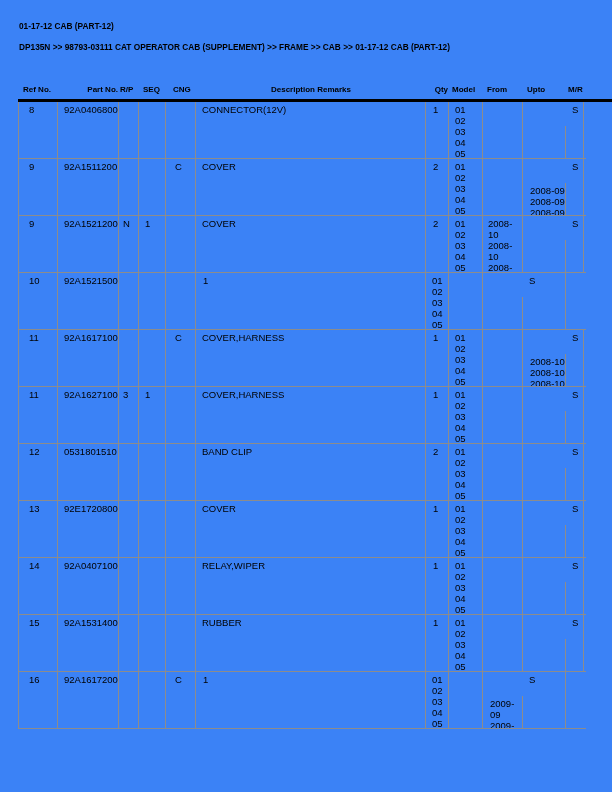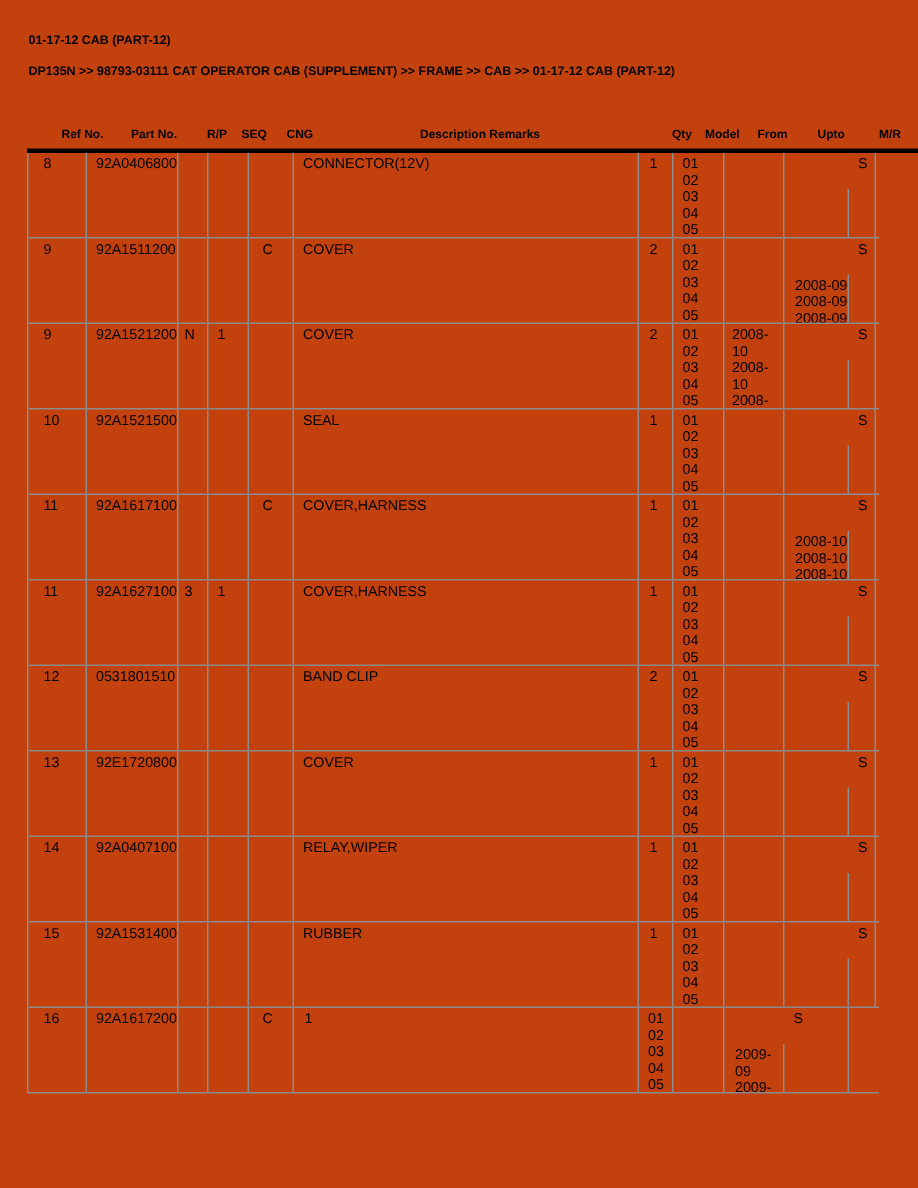--- a/index.html
+++ b/index.html
@@ -1,21 +1,21 @@
 <!DOCTYPE html>
 <html><head>
 <meta charset="utf-8">
 <style>
   html, body { margin: 0; padding: 0; }
   body { background: #ffffff; }
   .page {
     position: relative;
     width: 612px;
     height: 792px;
-    background: #c2410c;
+    background: #3b82f6;
     font-family: "Liberation Sans", sans-serif;
     color: #000000;
     overflow: hidden;
   }
   .doc-title {
     position: absolute;
     left: 19px;
     top: 21px;
     font-size: 8.3px;
     font-weight: bold;
@@ -37,21 +37,21 @@
   }
   .thead {
     position: absolute;
     left: 18px;
     top: 85px;
     width: 565px;
     font-size: 8px;
     font-weight: bold;
     line-height: 10px;
   }
-  .thead .hcell { white-space: nowrap; box-sizing: border-box; margin-left: 18px; }
+  .thead .hcell { white-space: nowrap; box-sizing: border-box; }
   .h-ref   { padding-left: 5px; }
   .h-part  { padding-left: 5px; text-align: right; }
   .h-rp    { padding-left: 2px; }
   .h-seq   { padding-left: 5px; }
   .h-cng   { padding-left: 8px; }
   .h-desc  { padding-left: 2px; text-align: center; }
   .h-qty   { padding-left: 5px; text-align: right; }
   .h-model { padding-left: 4px; }
   .h-from  { padding-left: 5px; }
   .h-upto  { padding-left: 5px; }
@@ -185,21 +185,20 @@
     <div class="tcell c-upto"></div>
     <div class="tcell c-mr">S</div>
   </div>
 
   <div class="trow grid-cols">
     <div class="tcell c-ref">10</div>
     <div class="tcell c-part">92A1521500</div>
     <div class="tcell c-rp"></div>
     <div class="tcell c-seq"></div>
     <div class="tcell c-cng"></div>
-    <div class="tcell c-desc">SEAL</div>
     <div class="tcell c-qty">1</div>
     <div class="tcell c-model">01
 02
 03
 04
 05</div>
     <div class="tcell c-from"></div>
     <div class="tcell c-upto"></div>
     <div class="tcell c-mr">S</div>
   </div>

